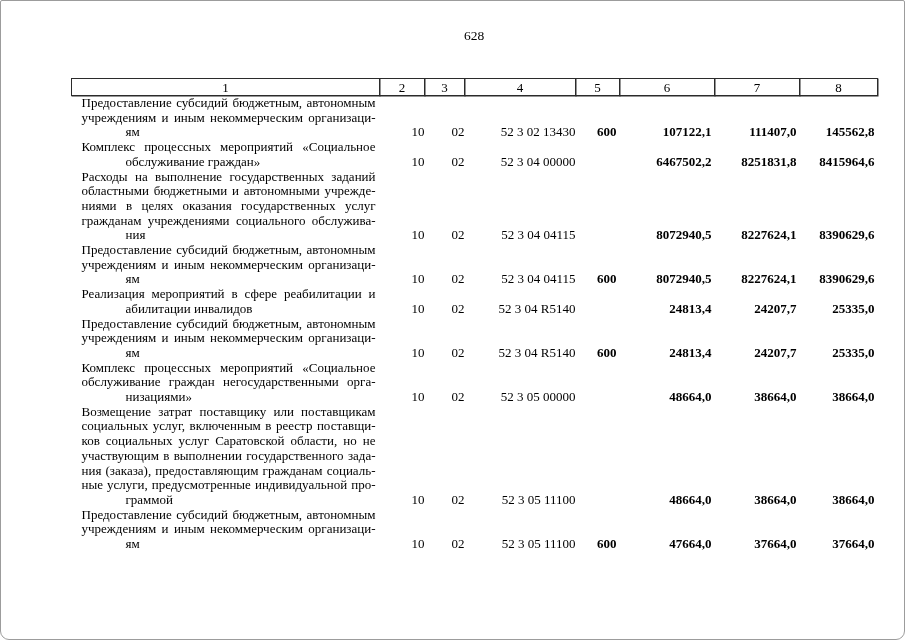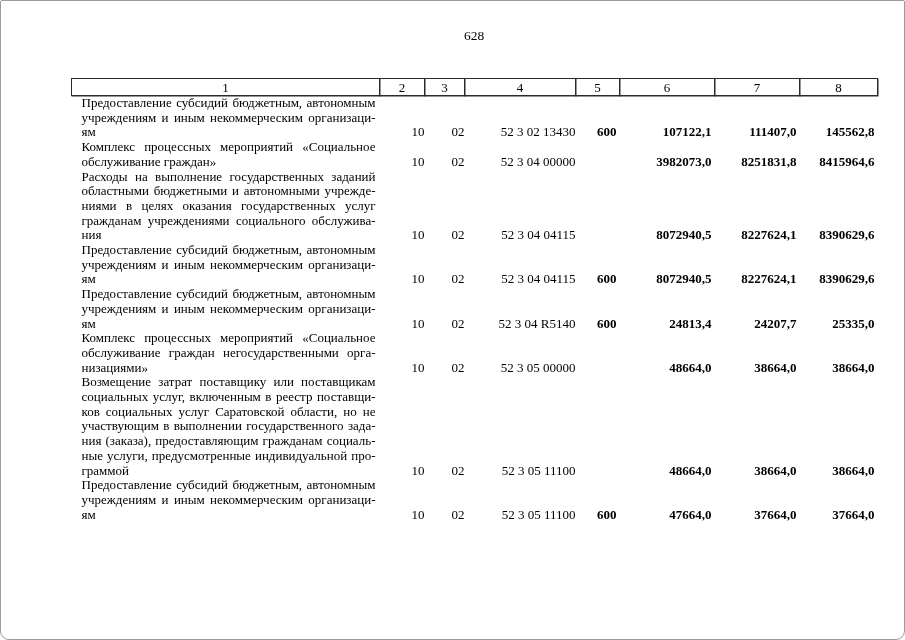--- a/index.html
+++ b/index.html
@@ -47,20 +47,21 @@
   }
   td.desc { padding-left: 10px; padding-right: 4px; }
   td.desc .ln {
     text-align: justify;
     text-align-last: justify;
     line-height: 14.7px;
   }
   td.desc .ln:last-child {
     text-align: left;
     text-align-last: auto;
+    margin-left: 44px;
   }
   td.ctr { text-align: right; }
   td.rgt { text-align: right; padding-right: 3px; font-weight: bold; }
 </style>
 </head>
 <body>
 
 <div class="frame"></div>
 
 <div class="pagenum">628</div>
@@ -105,21 +106,21 @@
     </tr>
     <tr>
       <td class="desc">
           <div class="ln">Комплекс процессных мероприятий «Социальное</div>
           <div class="ln">обслуживание граждан»</div>
         </td>
       <td class="ctr">10</td>
       <td class="ctr">02</td>
       <td class="ctr">52 3 04 00000</td>
       <td class="rgt"></td>
-      <td class="rgt">3982073,0</td>
+      <td class="rgt">6467502,2</td>
       <td class="rgt">8251831,8</td>
       <td class="rgt">8415964,6</td>
     </tr>
     <tr>
       <td class="desc">
           <div class="ln">Расходы на выполнение государственных заданий</div>
           <div class="ln">областными бюджетными и автономными учрежде-</div>
           <div class="ln">ниями в целях оказания государственных услуг</div>
           <div class="ln">гражданам учреждениями социального обслужива-</div>
           <div class="ln">ния</div>
@@ -138,20 +139,33 @@
           <div class="ln">учреждениям и иным некоммерческим организаци-</div>
           <div class="ln">ям</div>
         </td>
       <td class="ctr">10</td>
       <td class="ctr">02</td>
       <td class="ctr">52 3 04 04115</td>
       <td class="rgt">600</td>
       <td class="rgt">8072940,5</td>
       <td class="rgt">8227624,1</td>
       <td class="rgt">8390629,6</td>
+    </tr>
+    <tr>
+      <td class="desc">
+          <div class="ln">Реализация мероприятий в сфере реабилитации и</div>
+          <div class="ln">абилитации инвалидов</div>
+        </td>
+      <td class="ctr">10</td>
+      <td class="ctr">02</td>
+      <td class="ctr">52 3 04 R5140</td>
+      <td class="rgt"></td>
+      <td class="rgt">24813,4</td>
+      <td class="rgt">24207,7</td>
+      <td class="rgt">25335,0</td>
     </tr>
     <tr>
       <td class="desc">
           <div class="ln">Предоставление субсидий бюджетным, автономным</div>
           <div class="ln">учреждениям и иным некоммерческим организаци-</div>
           <div class="ln">ям</div>
         </td>
       <td class="ctr">10</td>
       <td class="ctr">02</td>
       <td class="ctr">52 3 04 R5140</td>

